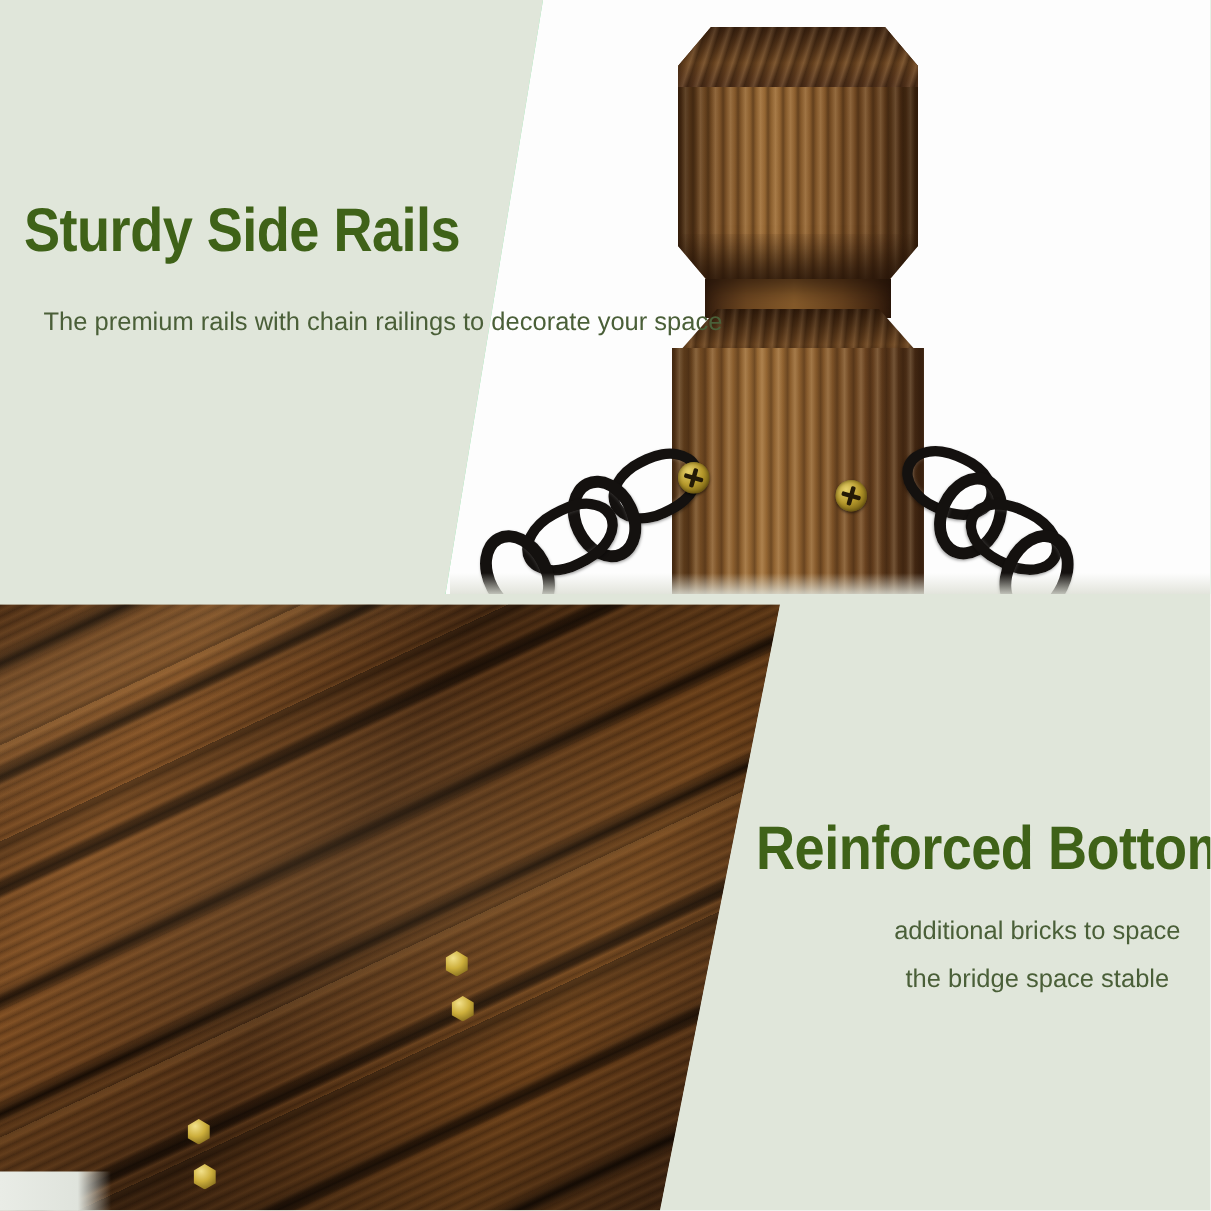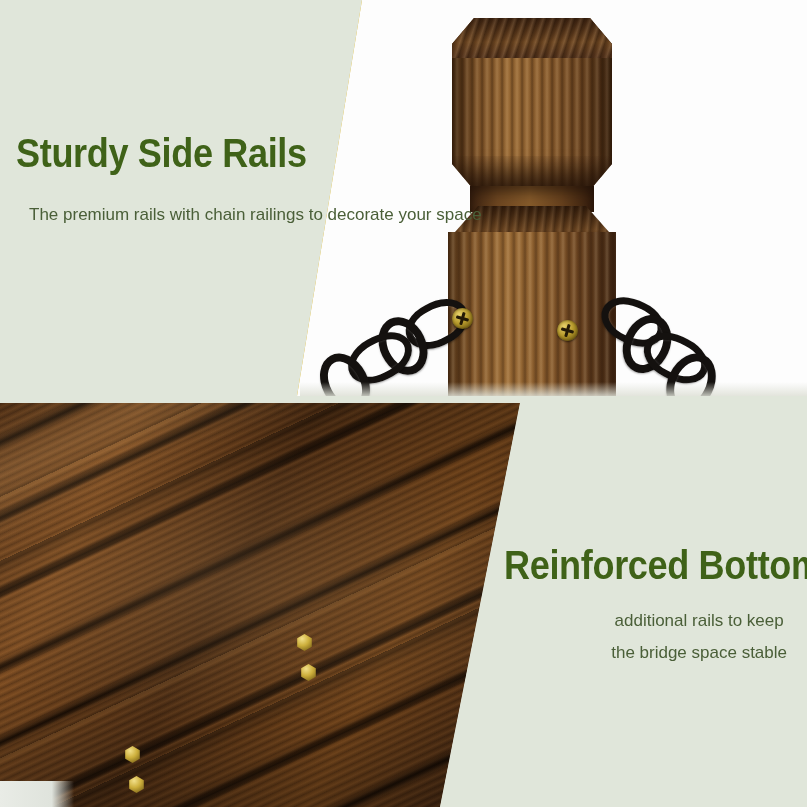--- a/index.html
+++ b/index.html
@@ -21,21 +21,21 @@
 
   
   .panel {
     position: absolute;
     overflow: hidden;
   }
 
   #panel-top {
     left: 0; top: 0;
     width: 807px; height: 396px;
-    background: #eab308;
+    background: #86efac;
   }
 
   #panel-divider {
     position: absolute;
     left: 0; top: 396px;
     width: 807px; height: 8px;
     background: #e0e6da;
   }
 
   #panel-bottom {
@@ -468,18 +468,18 @@
 
     <div id="bottom-gap"></div>
 
     <div id="text-bottom"></div>
   </div>
 
   <div class="headline" id="headline-bottom">Reinforced Bottom</div>
 
   <div class="bodycopy" id="body-bottom">
     <div id="body-bottom-inner">
-      <span class="line">additional rails to keep</span>
+      <span class="line">additional bricks to space</span>
       <span class="line">the bridge space stable</span>
     </div>
   </div>
 
 </div>
 
 </body></html>

